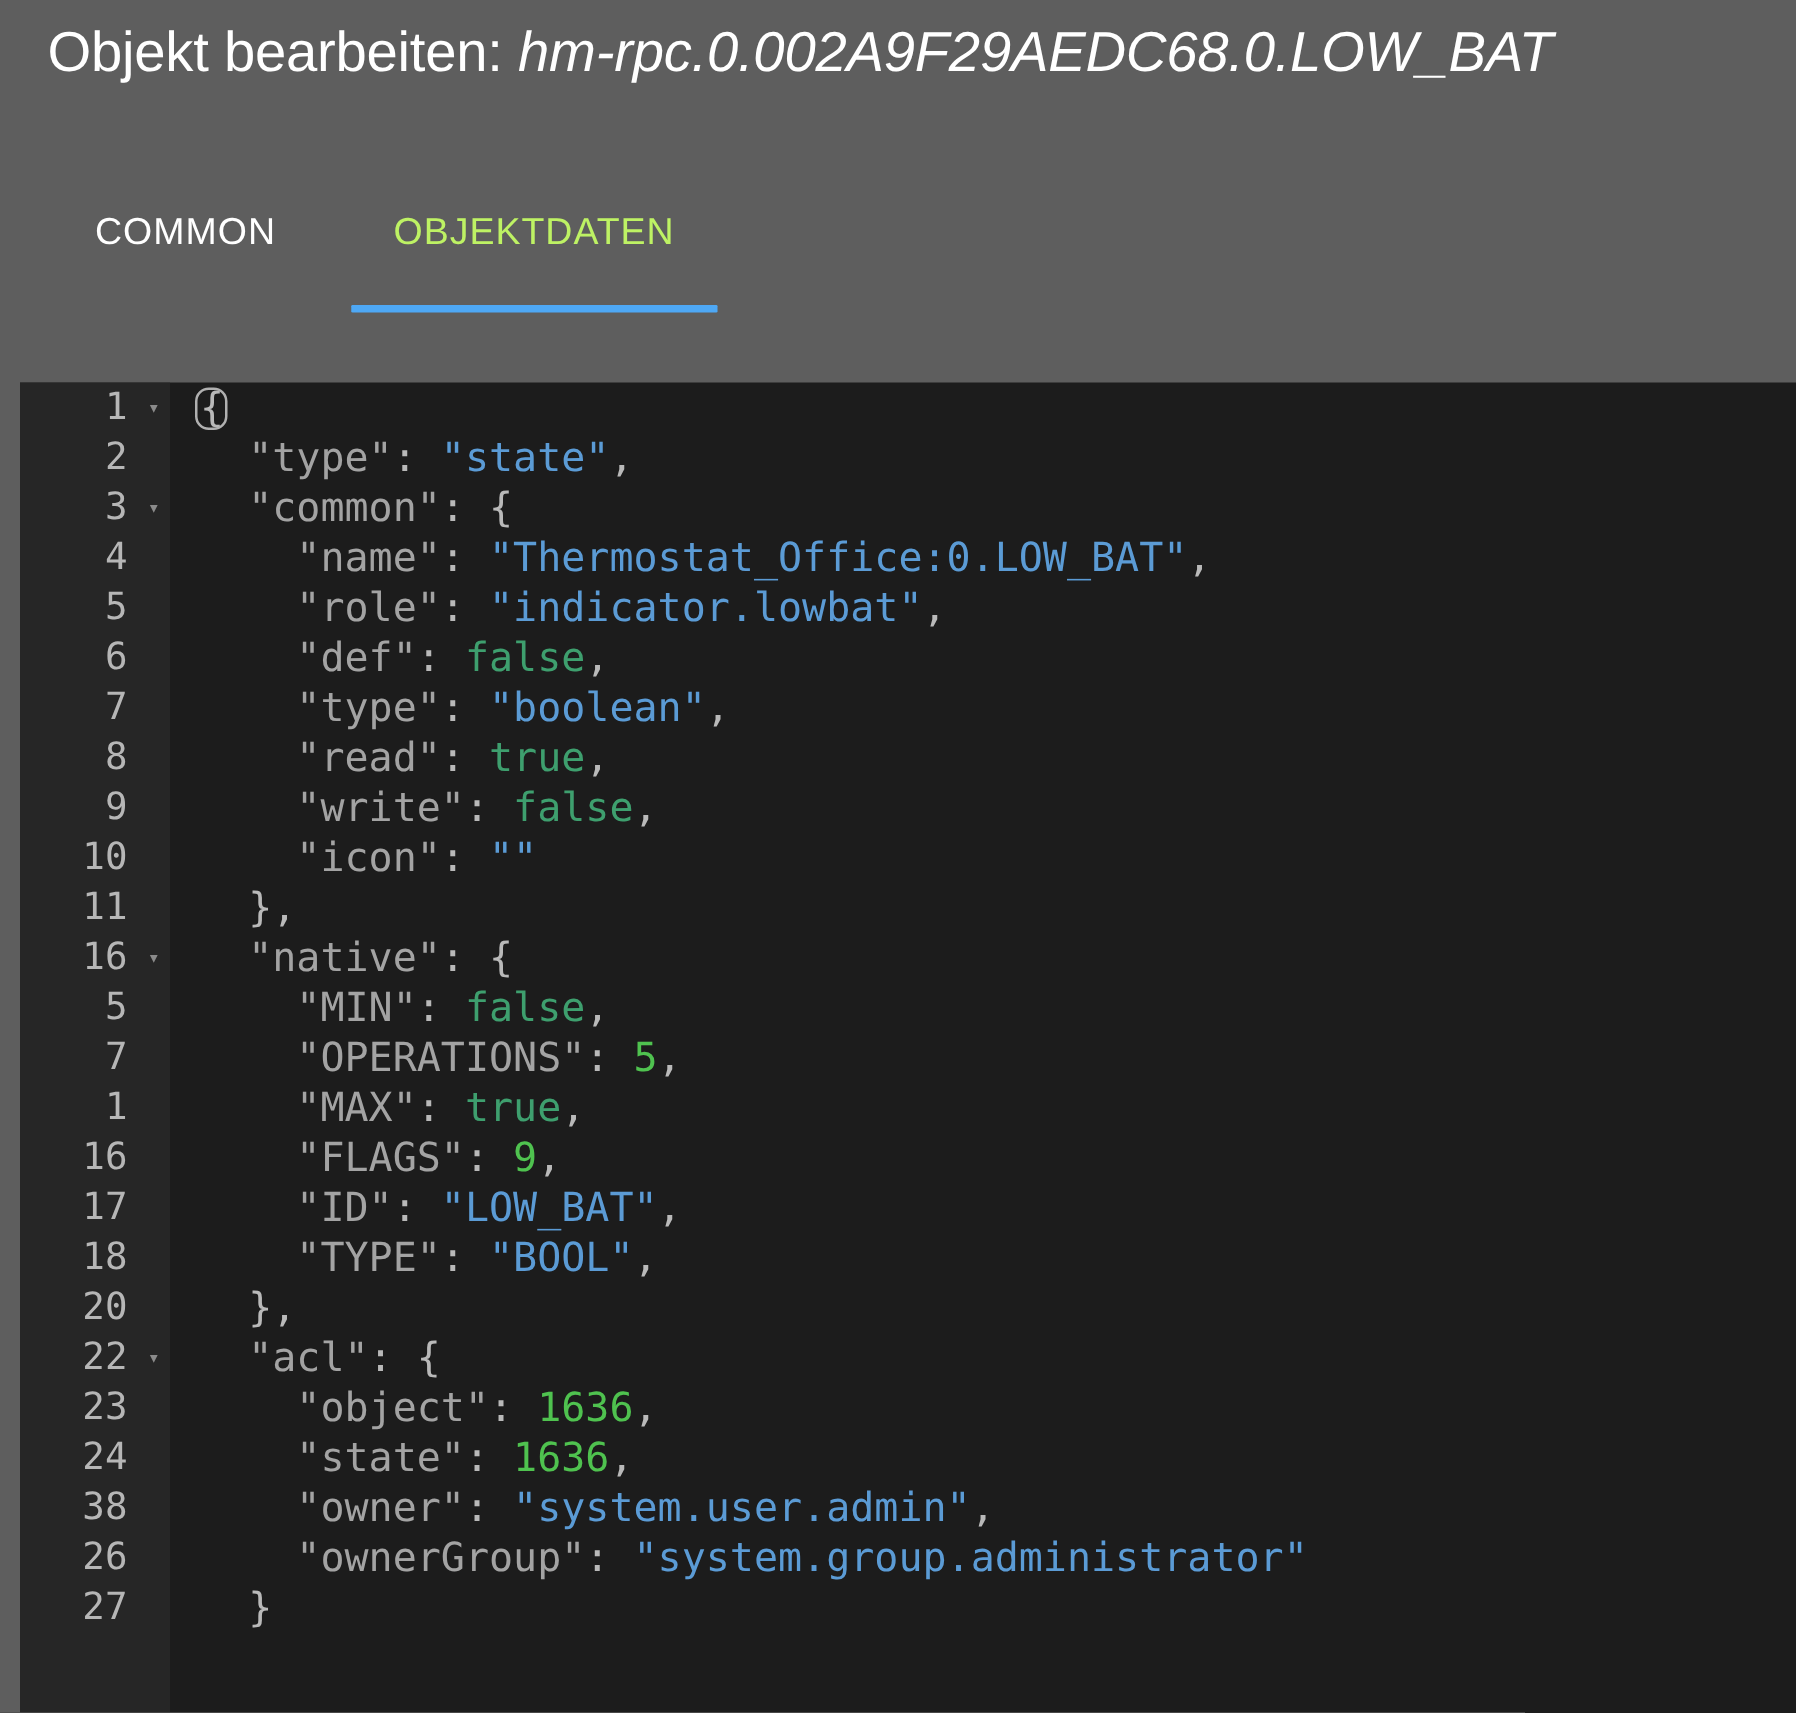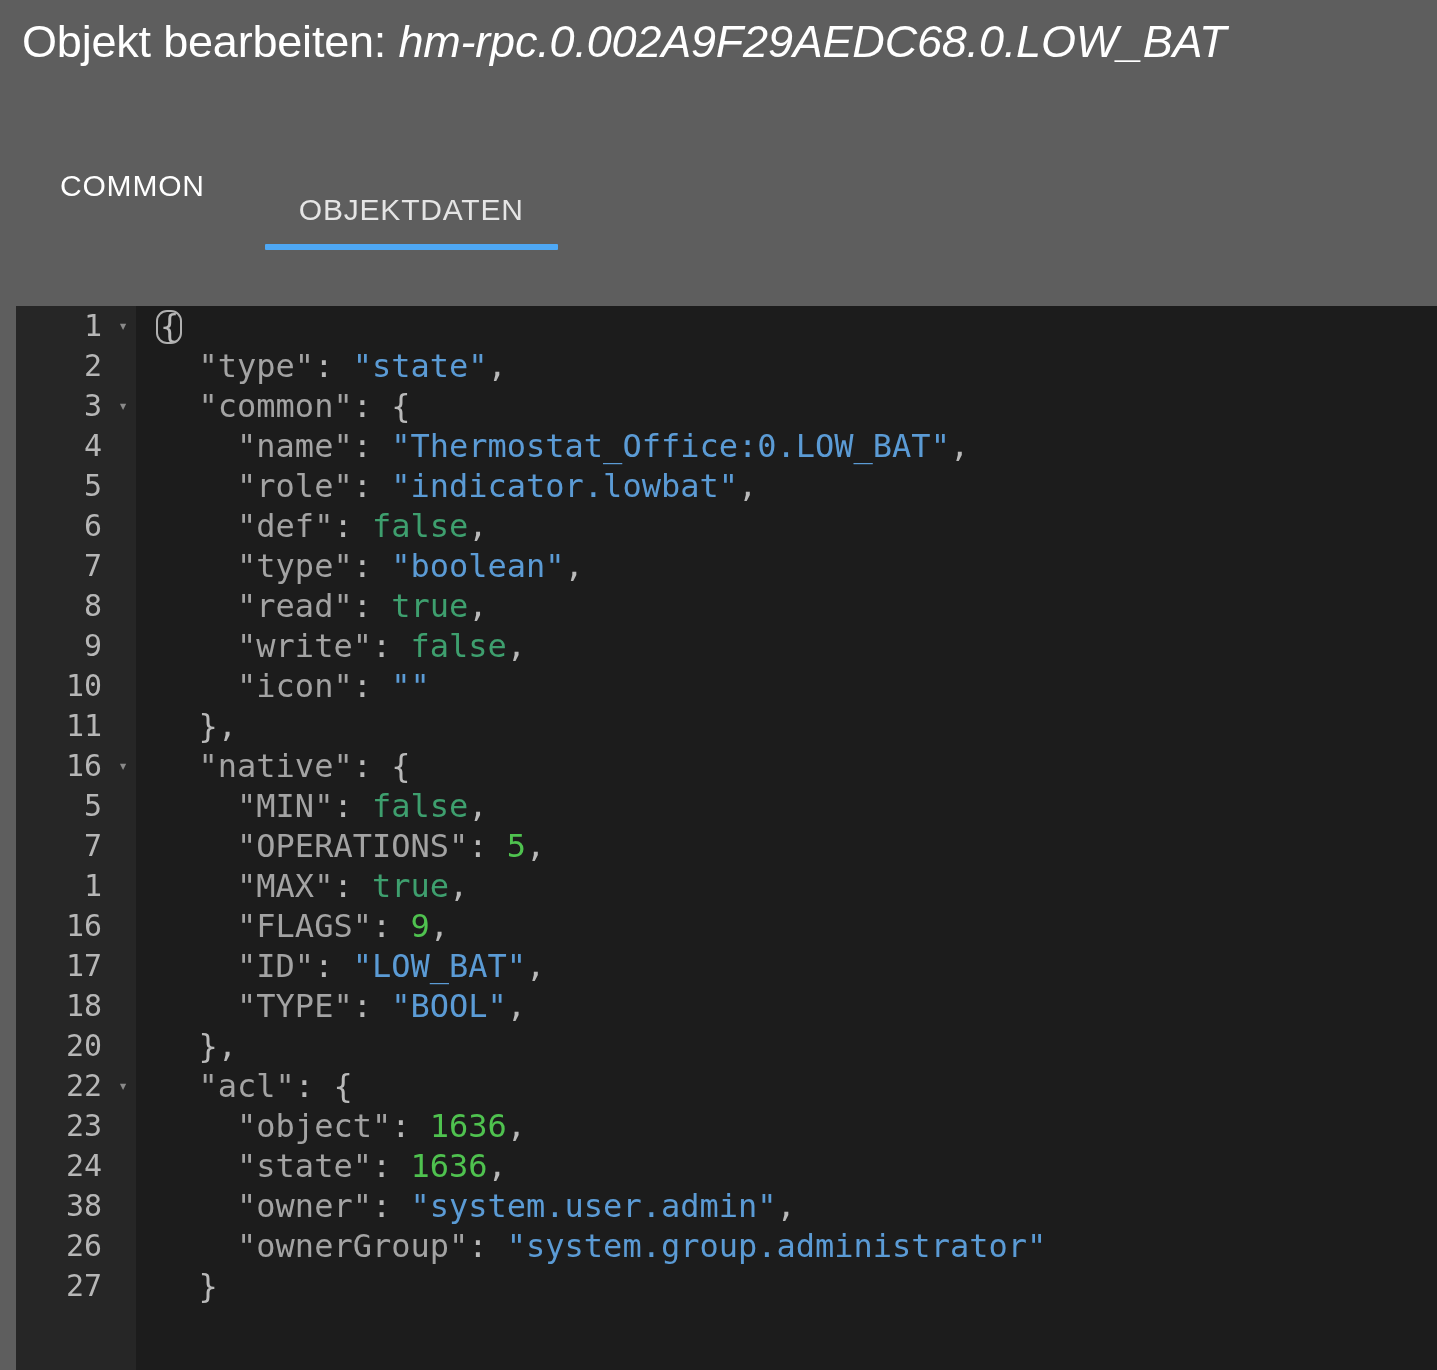--- a/index.html
+++ b/index.html
@@ -18,21 +18,21 @@
     position: relative;
     width: 1437px;
     height: 1370px;
     background: #5e5e5e;
     overflow: hidden;
   }
 
   
   .dialog-header {
     position: absolute;
-    left: 0; top: 0;
+    left: 16px; top: 0;
     width: 1144px;
     height: 306px;
     background: #5e5e5e;
   }
 
   .dialog-title {
     position: absolute;
     left: 22px;
     top: 14px;
     white-space: nowrap;
@@ -67,21 +67,21 @@
     letter-spacing: 0.8px;
     white-space: nowrap;
     cursor: pointer;
     user-select: none;
     background: transparent;
     border: none;
     font-family: "Liberation Sans", sans-serif;
     margin-left: 26px;
   }
   .tab.inactive { color: #ffffff; }
-  .tab.active   { color: #e5e5e5; align-items: center; }
+  .tab.active   { color: #bef264; }
   .tab .tab-underline {
     position: absolute;
     left: 0; right: 0;
     bottom: 0;
     height: 6px;
     background: #4ea8f5;
     border-radius: 1px;
   }
 
   

